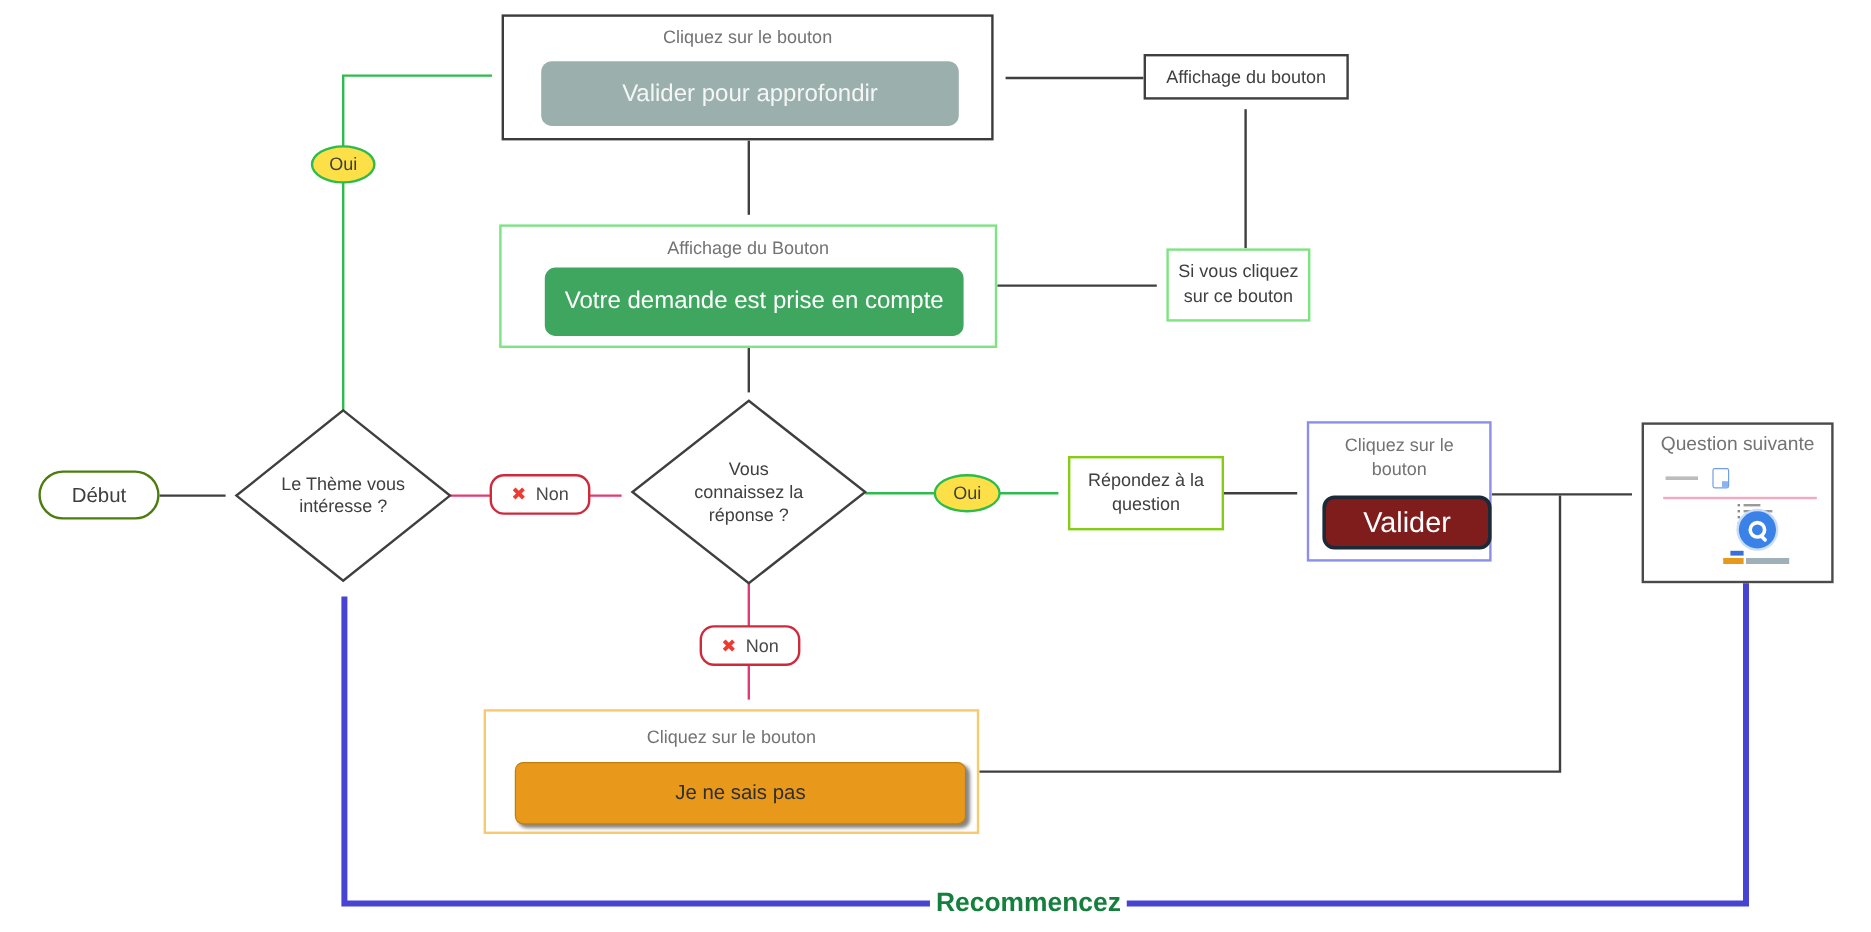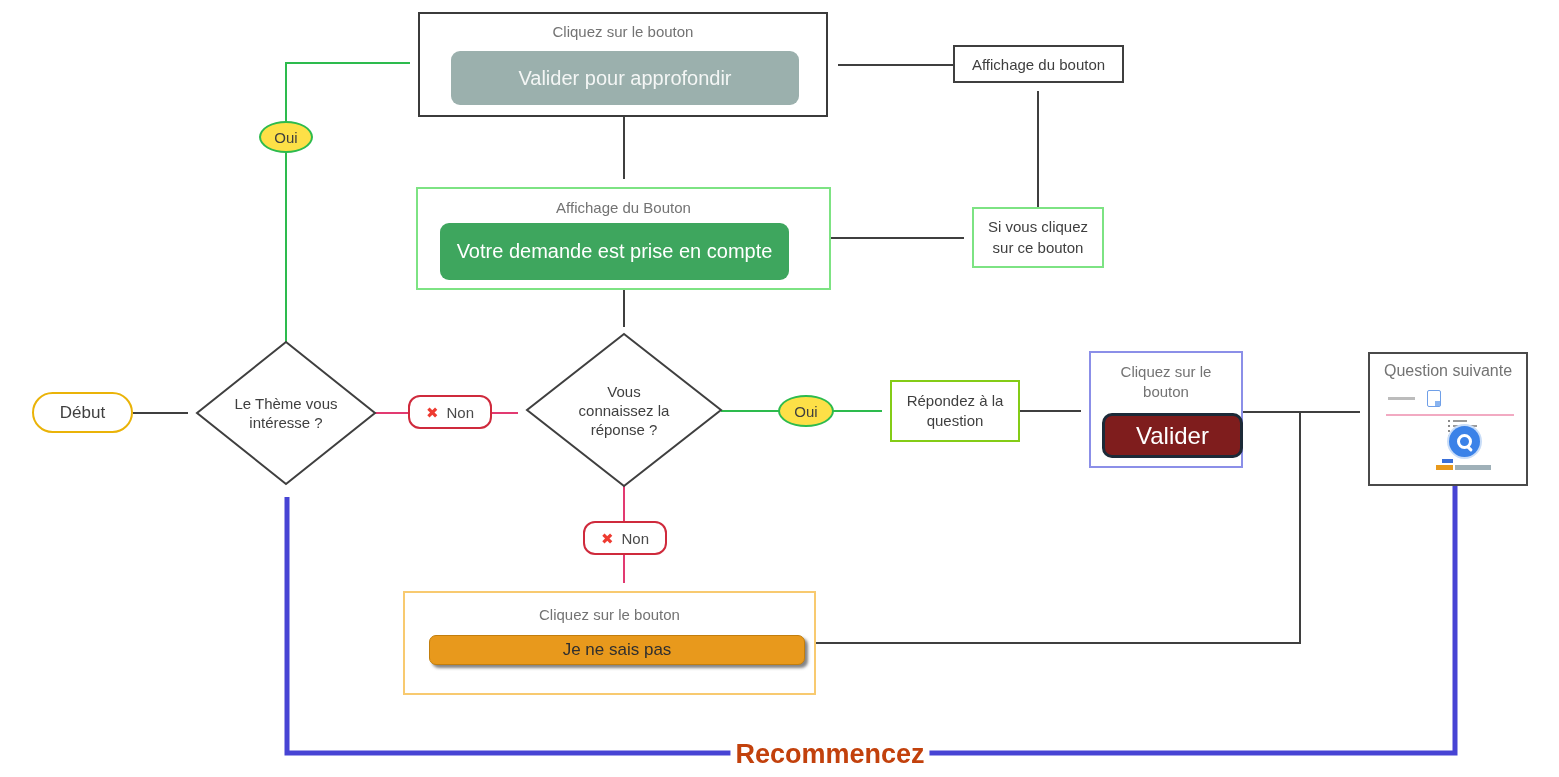--- a/index.html
+++ b/index.html
@@ -16,26 +16,26 @@
   .node{position:absolute;box-sizing:border-box;background:#ffffff;z-index:2;}
   .nodelabel{position:absolute;left:0;right:0;text-align:center;font-size:15px;line-height:1.3;color:#737373;}
   .btn{position:absolute;display:flex;align-items:center;justify-content:center;box-sizing:border-box;cursor:pointer;}
 
   #box-top{left:418px;top:12px;width:410px;height:105px;border:2px solid #3b3b3b;}
   #box-top .nodelabel{top:8px;}
   #btn-approfondir{left:31px;top:37px;width:348px;height:54px;background:#9bb0ad;border-radius:9px;color:#f4f6f5;font-size:20px;}
 
   #box-green{left:416px;top:187px;width:415px;height:103px;border:2px solid #7de383;}
   #box-green .nodelabel{top:9px;}
-  #btn-demande{left:22px;top:34px;width:349px;height:57px;background:#3ea65e;border-radius:9px;color:#ffffff;font-size:20px;}
+  #btn-demande{left:36px;top:34px;width:349px;height:57px;background:#3ea65e;border-radius:9px;color:#ffffff;font-size:20px;}
 
   #box-affichage{left:953px;top:45px;width:171px;height:38px;border:2px solid #3f3f3f;display:flex;align-items:center;justify-content:center;font-size:15px;}
-  #box-si-clic{left:972px;top:207px;width:132px;height:61px;border:2px solid #7de383;display:flex;align-items:center;justify-content:center;text-align:center;font-size:15px;line-height:1.35;padding:0 6px;box-sizing:border-box;}
-
-  #node-start{left:32px;top:392px;width:101px;height:41px;border:2px solid #eab308;border-radius:21px;display:flex;align-items:center;justify-content:center;font-size:17px;}
+  #box-si-clic{left:972px;top:207px;width:120px;height:61px;border:2px solid #7de383;display:flex;align-items:center;justify-content:center;text-align:center;font-size:15px;line-height:1.35;padding:0 6px;box-sizing:border-box;}
+
+  #node-start{left:32px;top:392px;width:101px;height:41px;border:2px solid #4d7c0f;border-radius:21px;display:flex;align-items:center;justify-content:center;font-size:17px;}
 
   .diamond-text{position:absolute;z-index:2;text-align:center;font-size:15px;line-height:1.28;color:#3f3f3f;}
   #text-theme{left:226px;top:394px;width:120px;}
   #text-reponse{left:576px;top:382px;width:96px;}
 
   .badge-oui{position:absolute;z-index:3;background:#fde047;border:2px solid #2dbb4d;border-radius:50%;display:flex;align-items:center;justify-content:center;font-size:15px;color:#3f3f3f;box-sizing:border-box;}
   #oui-top{left:259px;top:121px;width:54px;height:32px;}
   #oui-right{left:778px;top:395px;width:56px;height:32px;}
   .badge-non{position:absolute;z-index:3;background:#ffffff;border:2px solid #cf2a3c;border-radius:12px;display:flex;align-items:center;justify-content:center;gap:8px;font-size:15px;color:#4a4a4a;box-sizing:border-box;}
   #non-mid{left:408px;top:395px;width:84px;height:34px;}
@@ -61,23 +61,23 @@
   #thumb-list .t{height:2px;background:#9a9a9a;}
   #thumb-search{left:79px;top:72px;width:31px;height:31px;background:#3b82e8;border-radius:50%;box-shadow:0 0 0 2px #c9ddf8;}
   #thumb-lens{position:absolute;left:8px;top:8px;width:9px;height:9px;border:3px solid #ffffff;border-radius:50%;}
   #thumb-handle{position:absolute;left:19px;top:19px;width:3px;height:7px;background:#ffffff;transform:rotate(-45deg);border-radius:2px;}
   #thumb-chip-blue{left:72px;top:105px;width:11px;height:4px;background:#3a6fd8;}
   #thumb-chip-orange{left:66px;top:111px;width:17px;height:5px;background:#e8991c;}
   #thumb-graybar{left:85px;top:111px;width:36px;height:5px;background:#9fb0b8;}
 
   #box-orange{left:403px;top:591px;width:413px;height:104px;border:2px solid #f8ca70;}
   #box-orange .nodelabel{top:12px;}
-  #btn-sais-pas{left:24px;top:42px;width:376px;height:30px;background:#e8991c;border:1px solid #c27e0d;border-radius:7px;color:#2f2f2f;font-size:17px;box-shadow:3px 3px 3px rgba(110,110,110,.85);}
-
-  #label-recommencez{position:absolute;z-index:3;left:830px;top:739px;transform:translateX(-50%);background:#ffffff;padding:0 5px;color:#c2410c;font-size:27px;font-weight:bold;}
+  #btn-sais-pas{left:24px;top:42px;width:376px;height:52px;background:#e8991c;border:1px solid #c27e0d;border-radius:7px;color:#2f2f2f;font-size:17px;box-shadow:3px 3px 3px rgba(110,110,110,.85);}
+
+  #label-recommencez{position:absolute;z-index:3;left:857px;top:739px;transform:translateX(-50%);background:#ffffff;padding:0 5px;color:#15803d;font-size:22px;font-weight:bold;}
 </style>
 </head>
 <body>
 
 <div class="canvas">
 
   <svg class="connectors" width="1559" height="777">
     <defs>
       <marker id="m-dark" markerWidth="9" markerHeight="8" refX="7" refY="4" orient="auto">
           <path d="M0,0 L9,4 L0,8 z" fill="#3f3f3f"></path>

